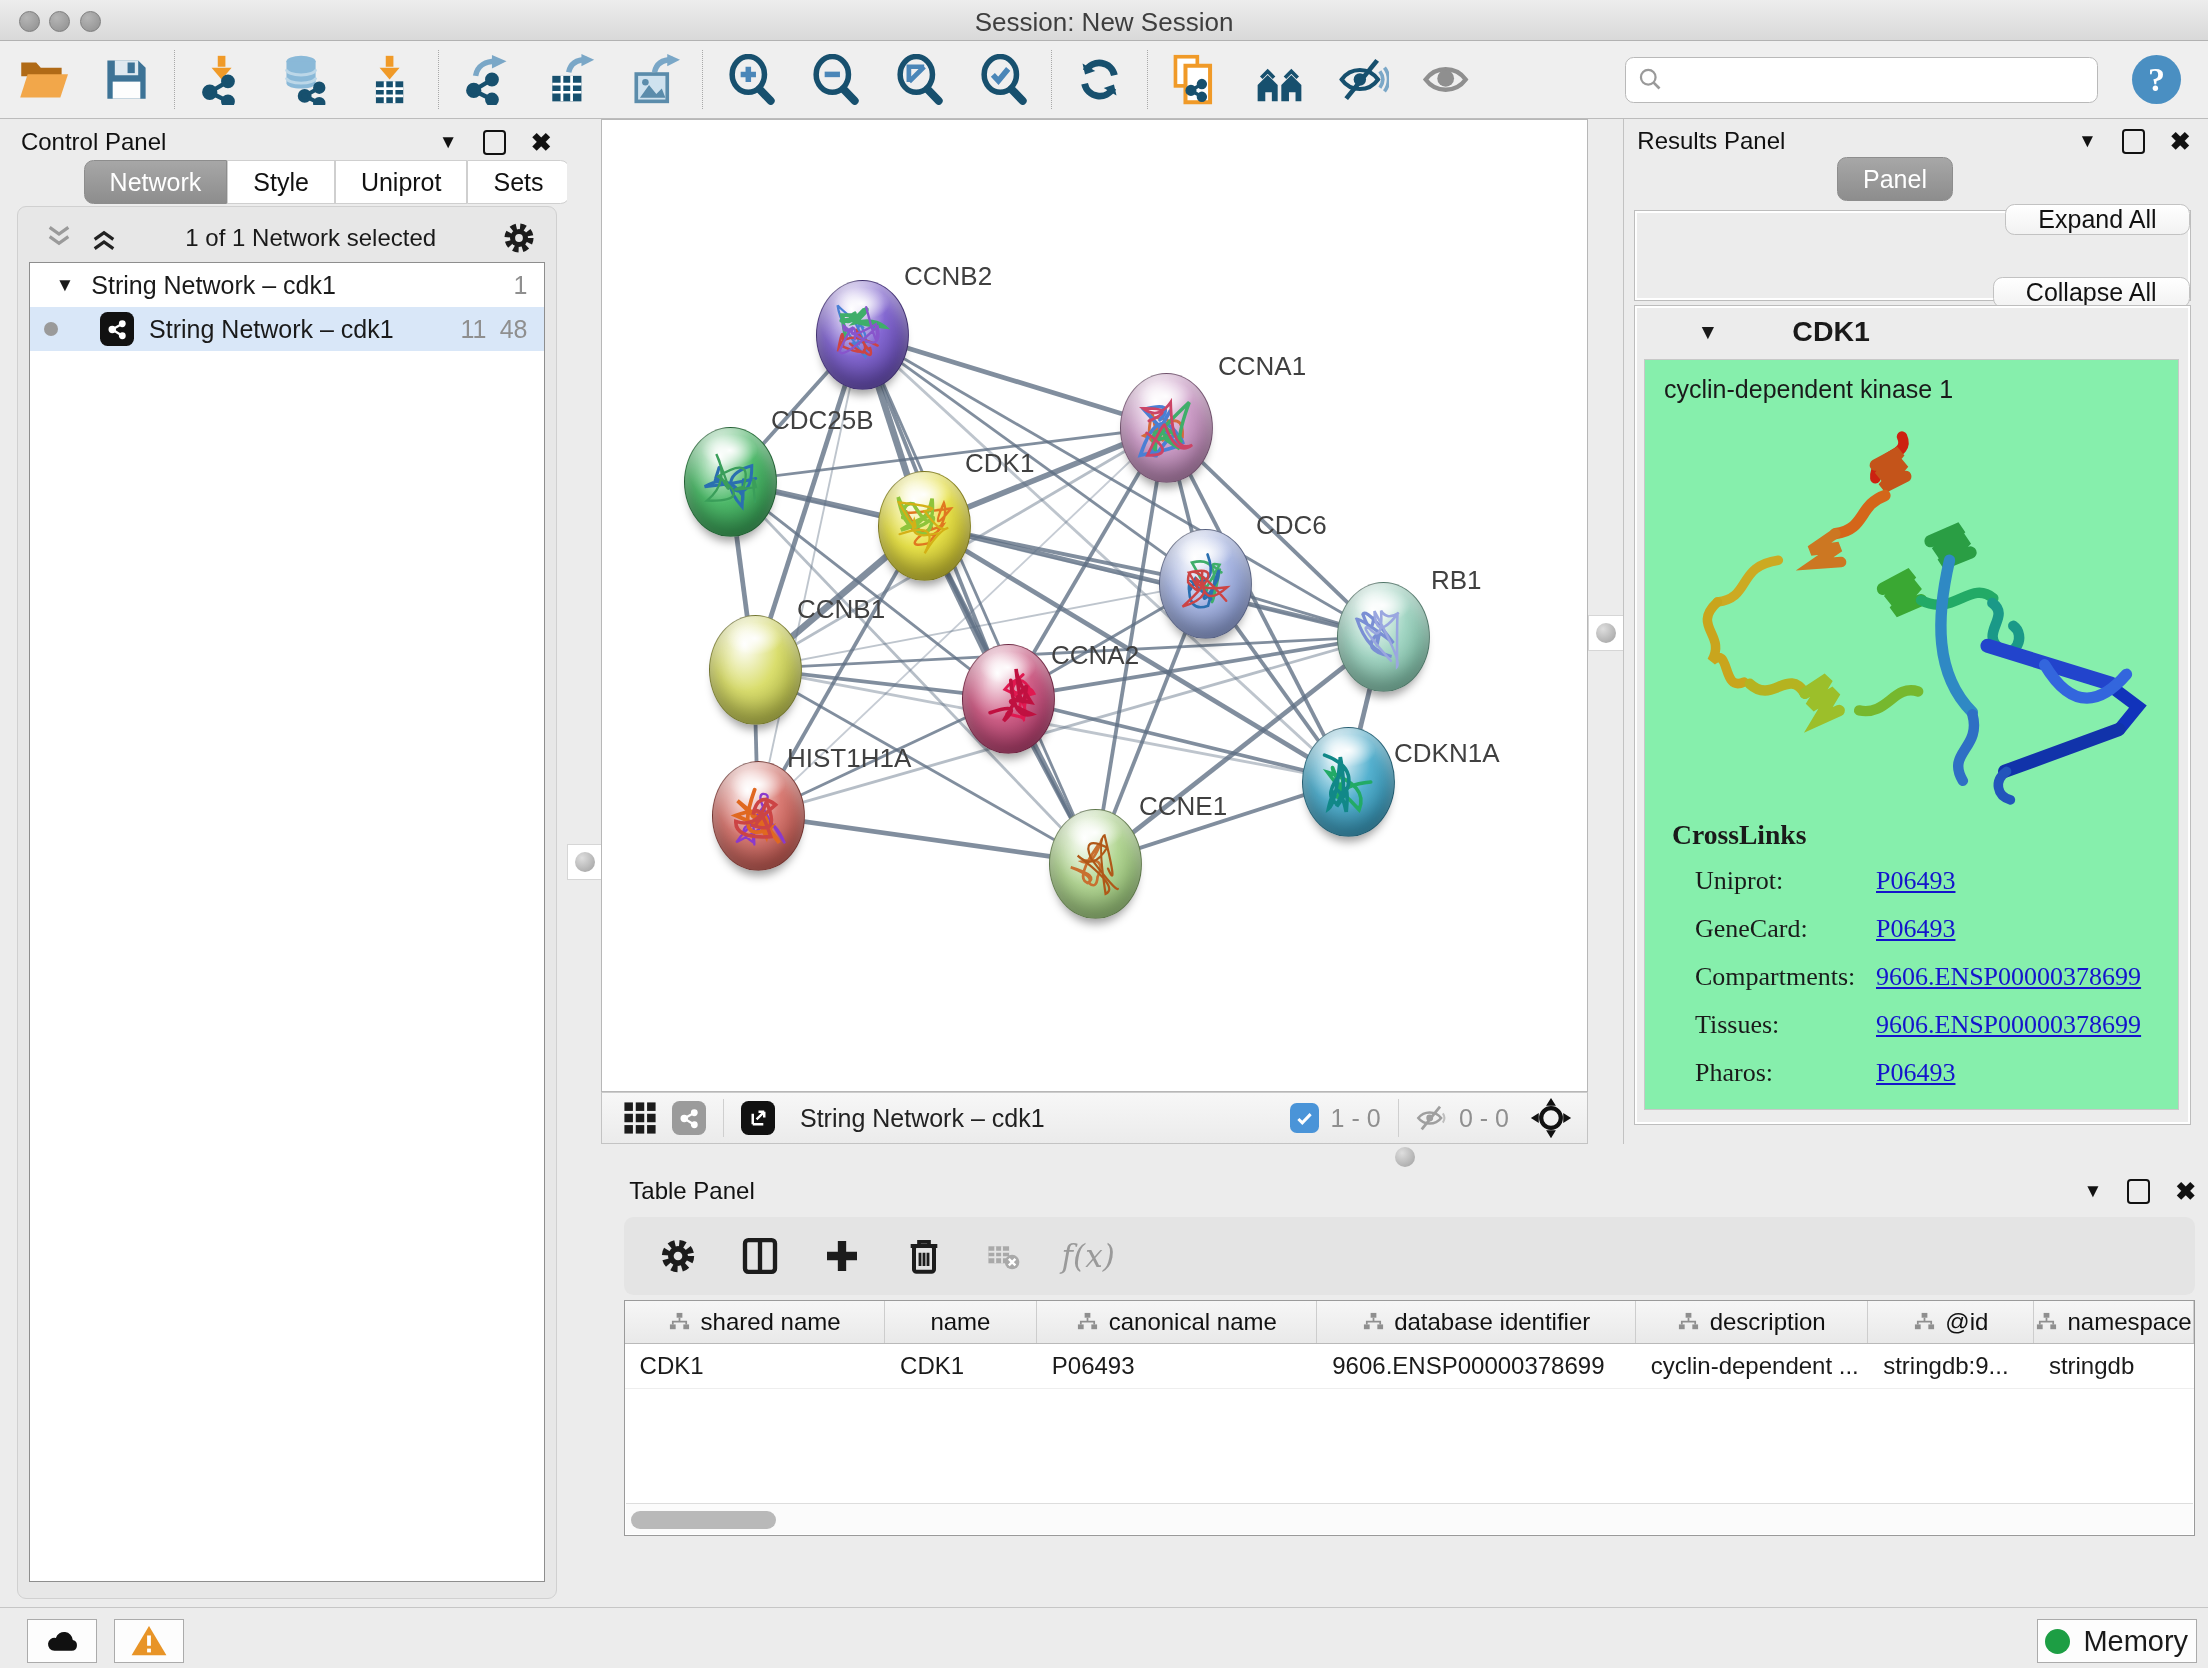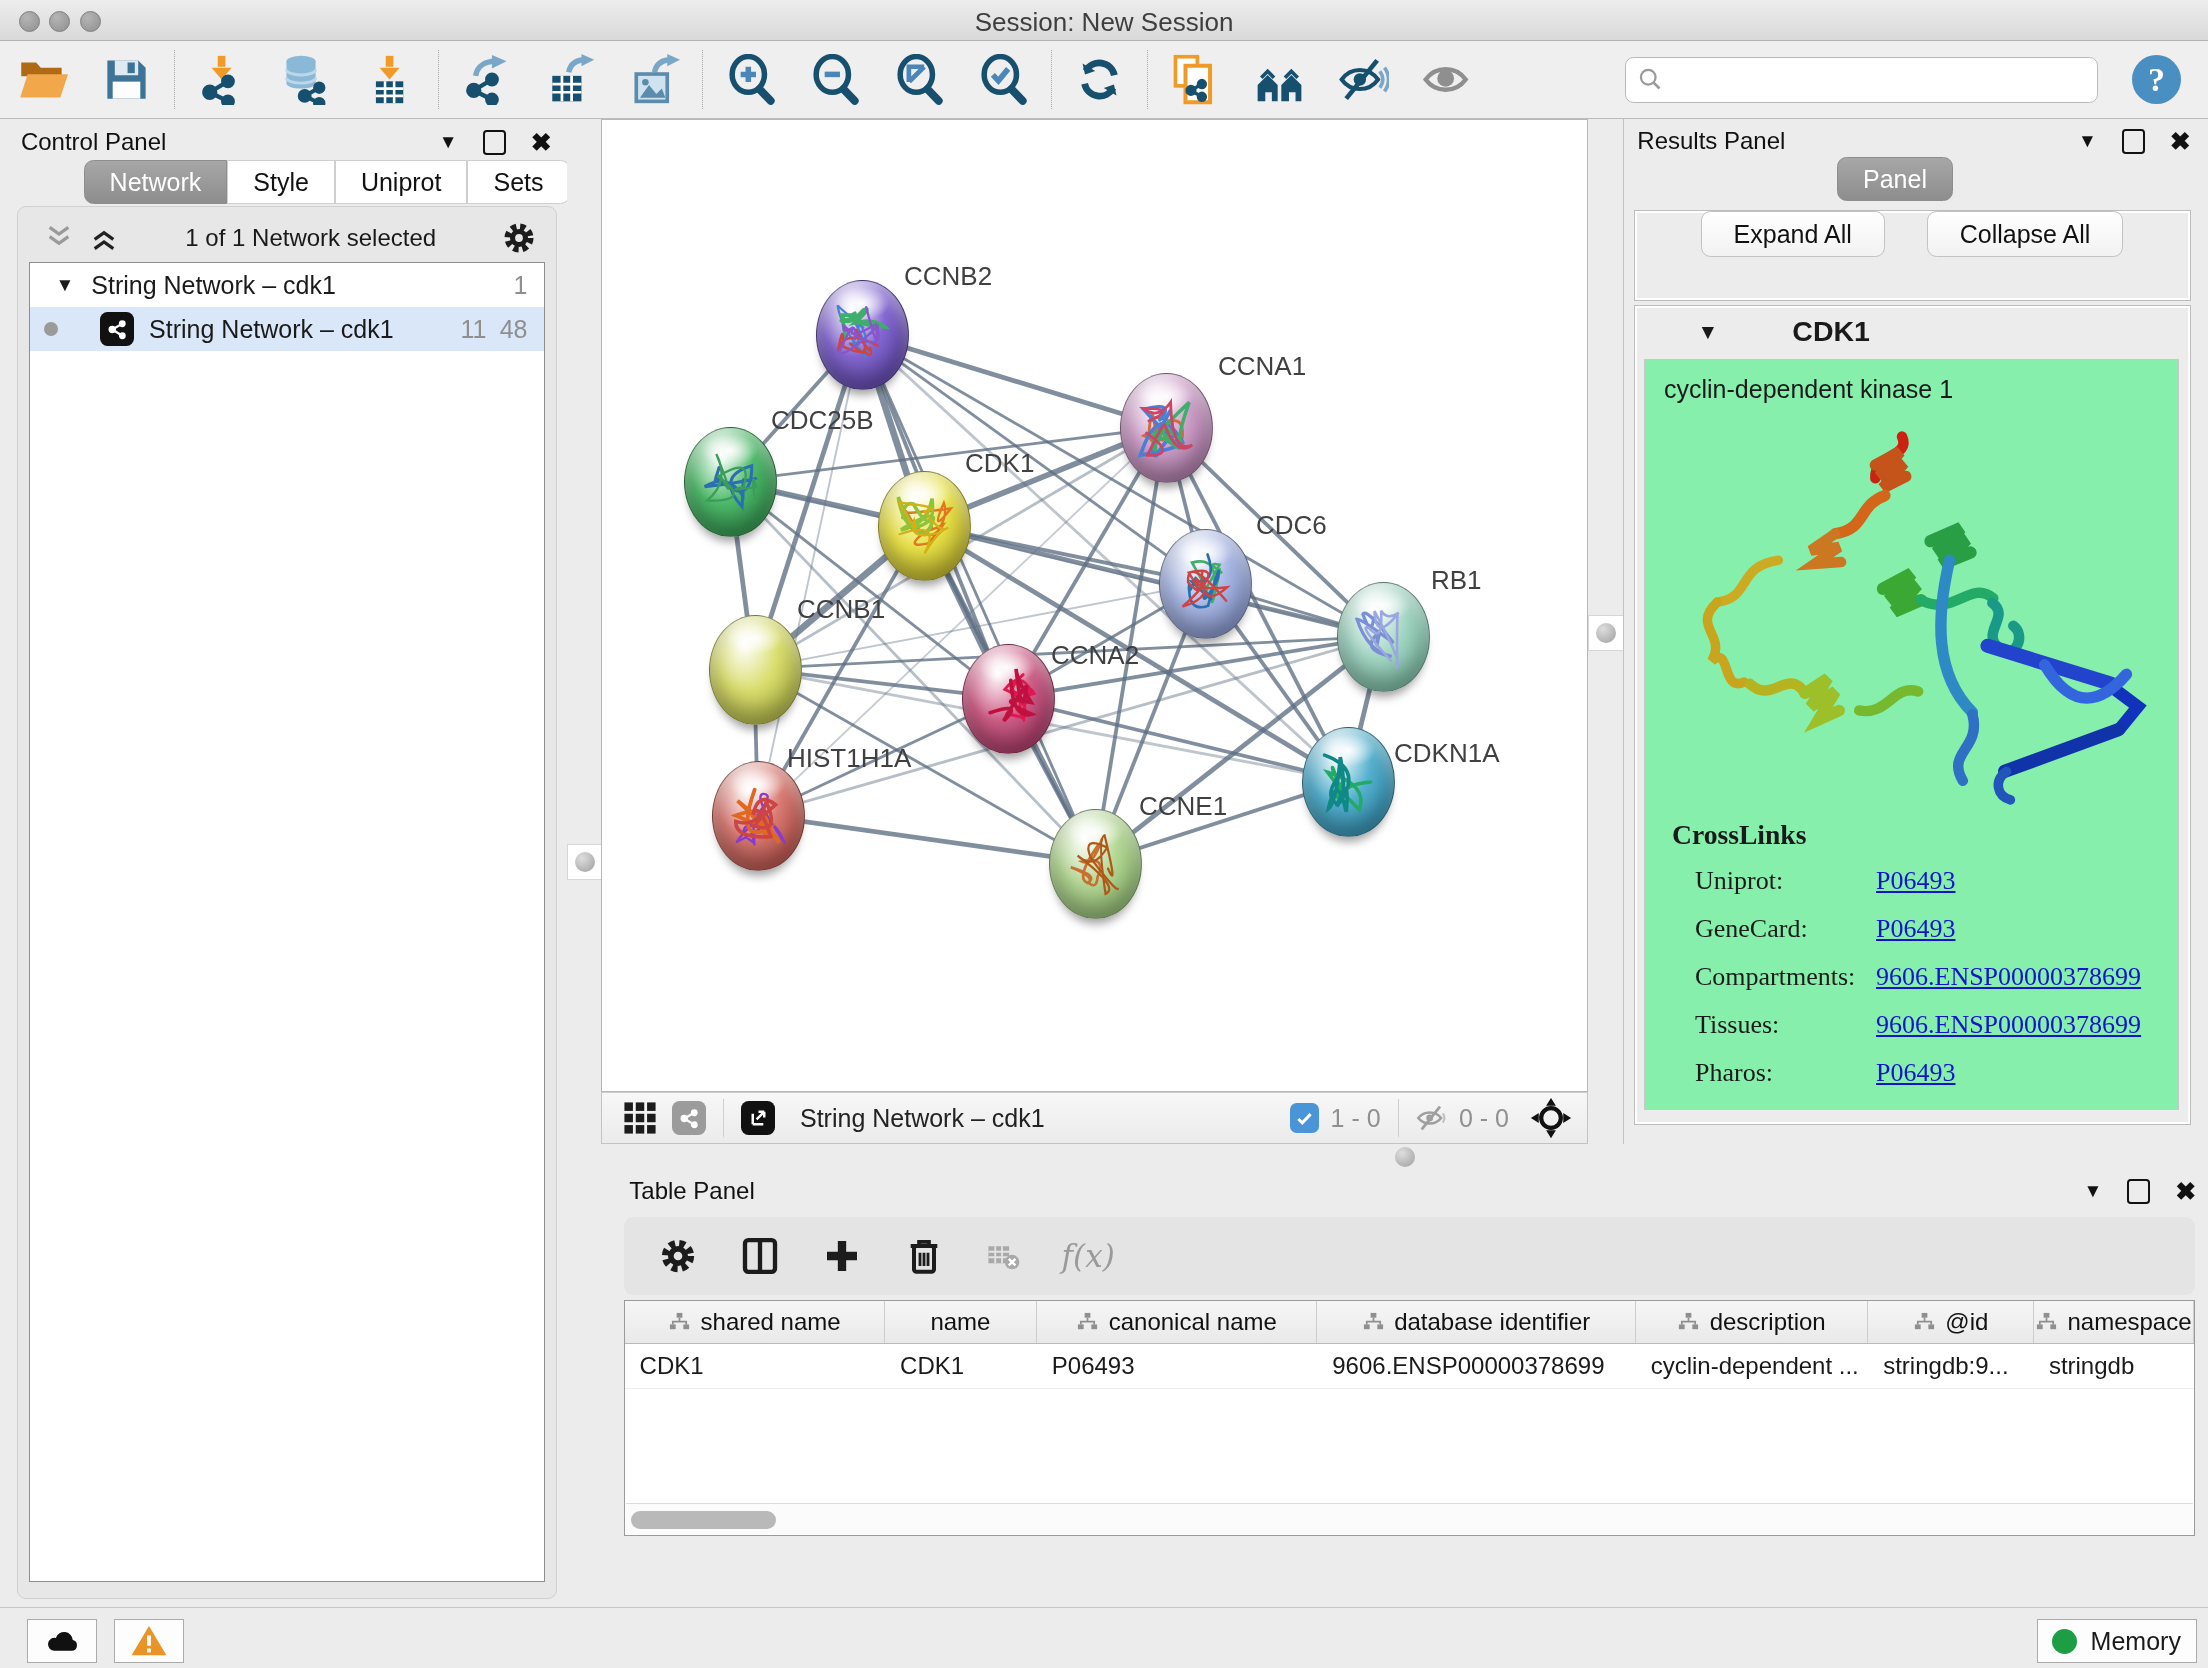--- a/index.html
+++ b/index.html
@@ -71,21 +71,21 @@
   #netBar{position:absolute;left:601px;top:1092px;width:987px;height:52px;background:linear-gradient(#f7f7f7,#ebebeb);
           border:1px solid #c3c3c3;border-top:1px solid #cccccc;box-sizing:border-box;display:flex;align-items:center;}
   #netBar .vsep{width:0;height:38px;border-left:1px solid #cfcfcf;margin:0 17px;}
   #netBar .nbtitle{font-size:25px;color:#222;}
   #netBar .cnt{font-size:25px;color:#8f8f8f;margin-left:11.4px;}
   .checkbox{width:29.5px;height:29.5px;border-radius:6.7px;background:#4a94d8;display:flex;align-items:center;justify-content:center;}
   
   #resultsPanel{position:absolute;left:1623px;top:119px;width:580px;height:1025px;background:#ececec;border-left:1px solid #c2c2c2;}
   #rpTab{position:absolute;left:213px;top:38px;}
   #rpBox1{position:absolute;left:9.5px;top:91px;width:557px;height:91px;background:#ececec;border:1.9px solid #bdbdbd;
-          box-shadow:inset 0 0 0 1.9px #fff;box-sizing:border-box;display:flex;align-items:flex-start;justify-content:center;gap:42px;}
+          box-shadow:inset 0 0 0 1.9px #fff;box-sizing:border-box;display:flex;align-items:flex-end;justify-content:center;gap:42px;flex-direction:column;}
   .btn{height:44px;padding:0 32px;background:linear-gradient(#ffffff,#f2f2f2);border:1px solid #c2c2c2;border-radius:9.5px;
        font-size:25px;display:flex;align-items:center;color:#111;}
   #rpBox2{position:absolute;left:9.5px;top:186px;width:557px;height:820px;background:#ececec;border:1.9px solid #bdbdbd;
           box-shadow:inset 0 0 0 1.9px #fff;box-sizing:border-box;}
   #rpProtHead{height:51px;display:flex;align-items:center;}
   #rpProtHead .tri{margin-left:63px;font-size:21px;}
   #rpProtHead .pname{margin-left:74px;font-size:28.5px;font-weight:bold;}
   #rpInner{position:absolute;left:9.5px;top:53px;width:533px;height:749px;background:#86efac;border:1px solid #c8c8c8;}
   #rpDesc{margin:15px 0 0 19px;font-size:25px;}
   #protSvg{display:block;margin:3.8px auto 0 auto;}
@@ -107,21 +107,21 @@
   .thcell svg{width:23px;height:23px;flex:0 0 auto;}
   #tpDataRow{display:flex;height:44px;border-bottom:1px solid #eee;}
   .tdcell{font-size:24px;padding:7.6px 0 0 15px;box-sizing:border-box;overflow:hidden;white-space:nowrap;}
   #tpScroll{position:absolute;left:1px;bottom:1px;width:1567px;height:30px;background:#fbfbfb;border-top:1px solid #ddd;}
   #tpThumb{position:absolute;left:5.7px;top:6.7px;width:145px;height:18px;border-radius:9.5px;background:#b9b9b9;}
   #tpTabs{position:absolute;left:582px;top:384px;}
   
   #statusbar{position:absolute;left:0;top:1607px;width:2208px;height:61px;background:#ececec;border-top:1px solid #c6c6c6;}
   .sbtn{position:absolute;top:11.4px;height:44px;background:#fdfdfd;border:1.9px solid #ababab;display:flex;
         align-items:center;justify-content:center;box-sizing:border-box;}
-  #memBtn{right:11.4px;width:160px;font-size:25px;gap:13.3px;}
+  #memBtn{right:11.4px;width:160px;font-size:29px;gap:13.3px;}
   #memBtn i{width:25px;height:25px;border-radius:50%;background:#1d9e44;}
 </style>
 </head>
 <body>
 
 <div id="window">
 
   <div class="titlebar">
     <div class="tl" style="left:19px"></div>
     <div class="tl" style="left:49px"></div>

